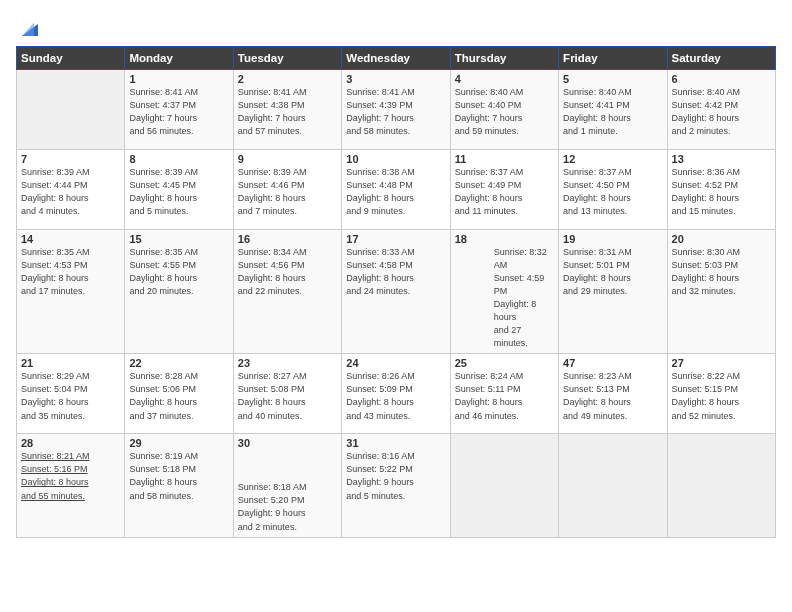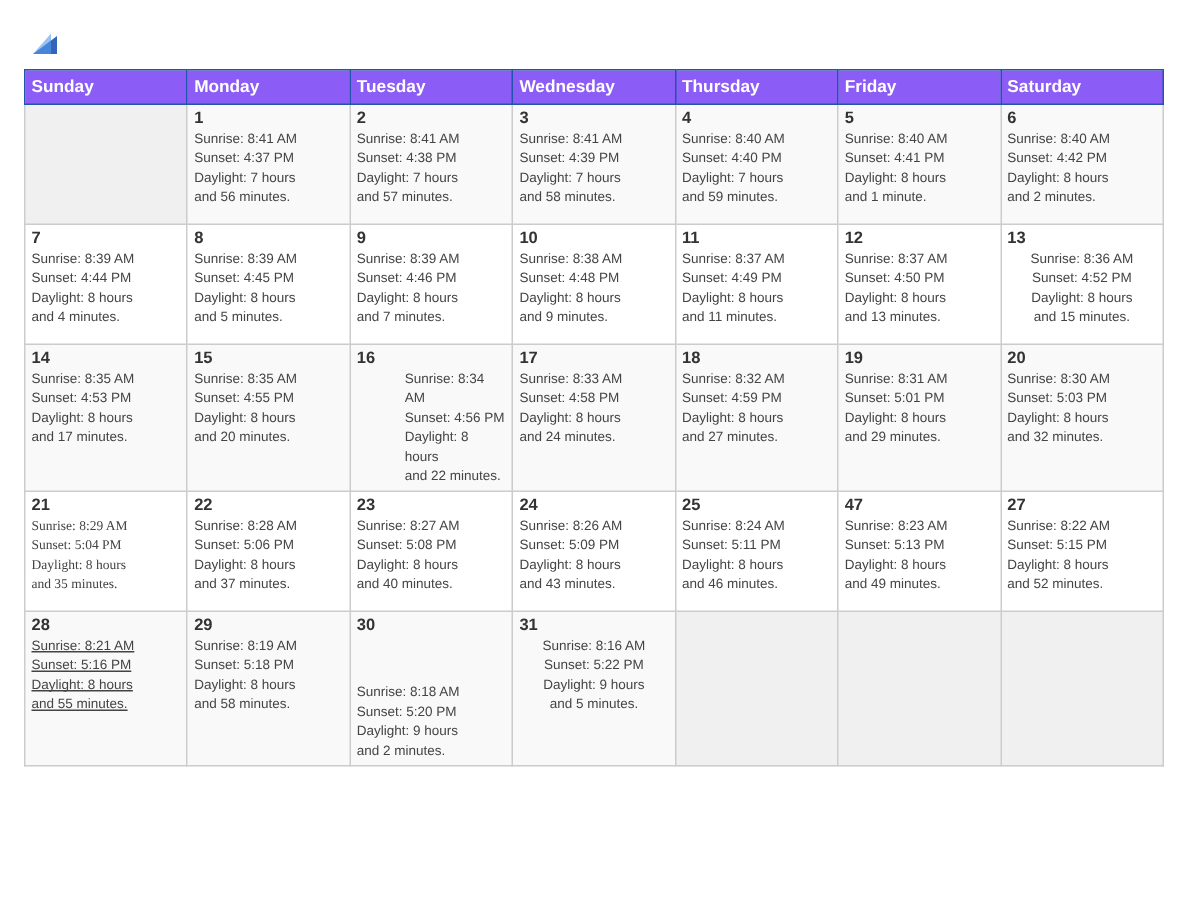--- a/index.html
+++ b/index.html
@@ -51,21 +51,21 @@
     .location {
       font-size: 14px;
       color: #555;
     }
     table {
       width: 100%;
       border-collapse: collapse;
       table-layout: fixed;
     }
     thead tr th {
-      background: #8b5cf6;
+      background: #404040;
       color: #fff;
       font-size: 11.5px;
       font-weight: bold;
       padding: 5px 4px;
       text-align: left;
       border: 1px solid #2255aa;
     }
     tbody tr {
       vertical-align: top;
     }
@@ -220,21 +220,21 @@
           </td>
           <td>
             <span class="day-num">12</span>
             <div class="day-info" style="white-space: pre-line;">Sunrise: 8:37 AM
 Sunset: 4:50 PM
 Daylight: 8 hours
 and 13 minutes.</div>
           </td>
           <td>
             <span class="day-num">13</span>
-            <div class="day-info" style="white-space: pre-line; text-align: center;">Sunrise: 8:36 AM
+            <div class="day-info" style="white-space: pre-line;">Sunrise: 8:36 AM
 Sunset: 4:52 PM
 Daylight: 8 hours
 and 15 minutes.</div>
           </td>
         </tr>
         <tr>
           <td>
             <span class="day-num">14</span>
             <div class="day-info" style="white-space: pre-line;">Sunrise: 8:35 AM
 Sunset: 4:53 PM
@@ -243,35 +243,35 @@
           </td>
           <td>
             <span class="day-num">15</span>
             <div class="day-info" style="white-space: pre-line;">Sunrise: 8:35 AM
 Sunset: 4:55 PM
 Daylight: 8 hours
 and 20 minutes.</div>
           </td>
           <td>
             <span class="day-num">16</span>
-            <div class="day-info" style="white-space: pre-line; margin-left: 32px;">Sunrise: 8:34 AM
+            <div class="day-info" style="white-space: pre-line;">Sunrise: 8:34 AM
 Sunset: 4:56 PM
 Daylight: 8 hours
 and 22 minutes.</div>
           </td>
           <td>
             <span class="day-num">17</span>
             <div class="day-info" style="white-space: pre-line;">Sunrise: 8:33 AM
 Sunset: 4:58 PM
 Daylight: 8 hours
 and 24 minutes.</div>
           </td>
           <td>
             <span class="day-num">18</span>
-            <div class="day-info" style="white-space: pre-line;">Sunrise: 8:32 AM
+            <div class="day-info" style="white-space: pre-line; margin-left: 39px;">Sunrise: 8:32 AM
 Sunset: 4:59 PM
 Daylight: 8 hours
 and 27 minutes.</div>
           </td>
           <td>
             <span class="day-num">19</span>
             <div class="day-info" style="white-space: pre-line;">Sunrise: 8:31 AM
 Sunset: 5:01 PM
 Daylight: 8 hours
 and 29 minutes.</div>
@@ -280,21 +280,21 @@
             <span class="day-num">20</span>
             <div class="day-info" style="white-space: pre-line;">Sunrise: 8:30 AM
 Sunset: 5:03 PM
 Daylight: 8 hours
 and 32 minutes.</div>
           </td>
         </tr>
         <tr>
           <td>
             <span class="day-num">21</span>
-            <div class="day-info" style="white-space: pre-line; font-family: Liberation Serif, serif;">Sunrise: 8:29 AM
+            <div class="day-info" style="white-space: pre-line;">Sunrise: 8:29 AM
 Sunset: 5:04 PM
 Daylight: 8 hours
 and 35 minutes.</div>
           </td>
           <td>
             <span class="day-num">22</span>
             <div class="day-info" style="white-space: pre-line;">Sunrise: 8:28 AM
 Sunset: 5:06 PM
 Daylight: 8 hours
 and 37 minutes.</div>
@@ -352,21 +352,21 @@
           </td>
           <td>
             <span class="day-num">30</span>
             <div class="day-info" style="white-space: pre-line; margin-top: 32px;">Sunrise: 8:18 AM
 Sunset: 5:20 PM
 Daylight: 9 hours
 and 2 minutes.</div>
           </td>
           <td>
             <span class="day-num">31</span>
-            <div class="day-info" style="white-space: pre-line; text-align: center;">Sunrise: 8:16 AM
+            <div class="day-info" style="white-space: pre-line;">Sunrise: 8:16 AM
 Sunset: 5:22 PM
 Daylight: 9 hours
 and 5 minutes.</div>
           </td>
           <td class="empty"></td>
           <td class="empty"></td>
           <td class="empty"></td>
         </tr>
       </tbody>
   </table>

